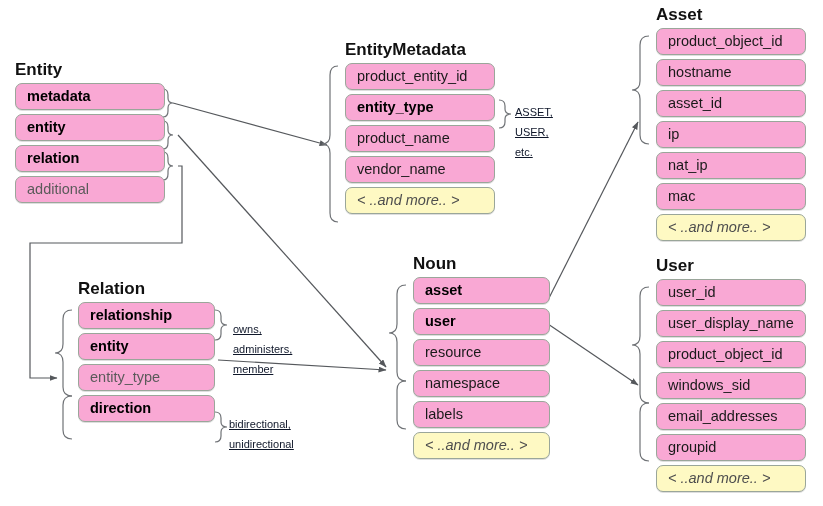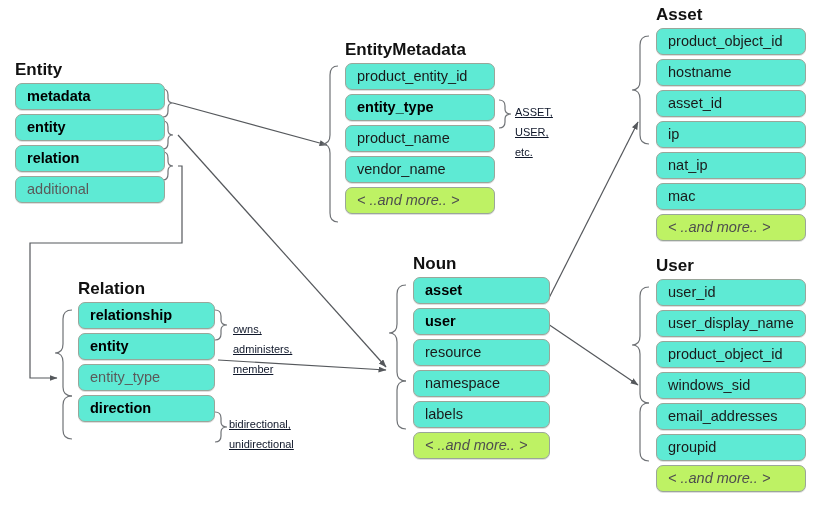--- a/index.html
+++ b/index.html
@@ -36,21 +36,21 @@
     color: #111111;
     line-height: 20px;
     white-space: nowrap;
     margin-bottom: 3px;
   }
   .rows {
     position: relative;
   }
   .row {
     box-sizing: border-box;
-    background: #5eead4;
+    background: #f9a8d4;
     border: 1px solid #9aa69a;
     border-radius: 7px;
     height: 27px;
     line-height: 25px;
     margin-bottom: 4px;
     padding-left: 11px;
     font-size: 14.5px;
     color: #1a1a1a;
     white-space: nowrap;
     overflow: hidden;
@@ -59,21 +59,21 @@
   .row.bold {
     font-weight: bold;
     color: #000000;
   }
   .row.muted {
     color: #5a5a5a;
   }
   .row.more {
     color: #4e4e4e;
     font-style: italic;
-    background: #bef264;
+    background: #fef9c3;
   }
   
   .annot {
     position: absolute;
     font-size: 11px;
     line-height: 20px;
     color: #0f172a;
     white-space: pre-line;
     text-decoration: underline;
   }

